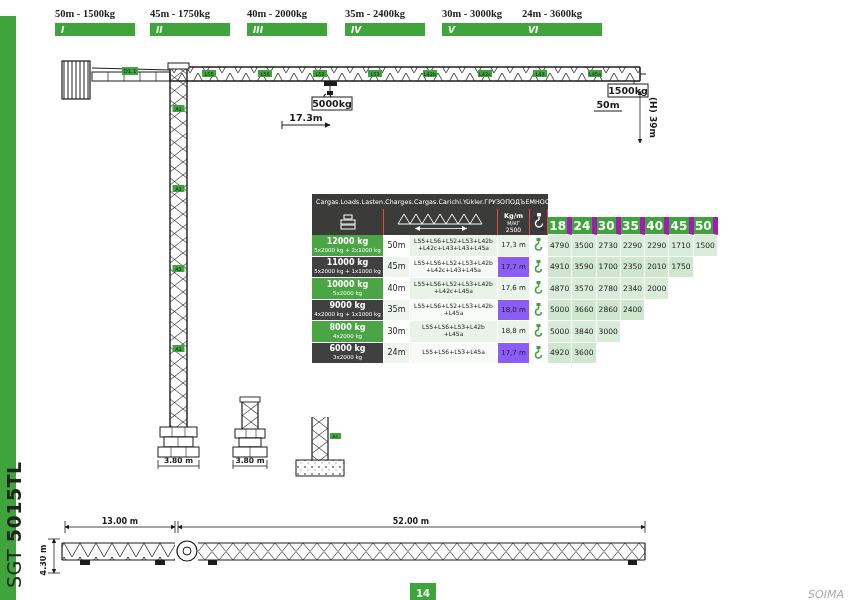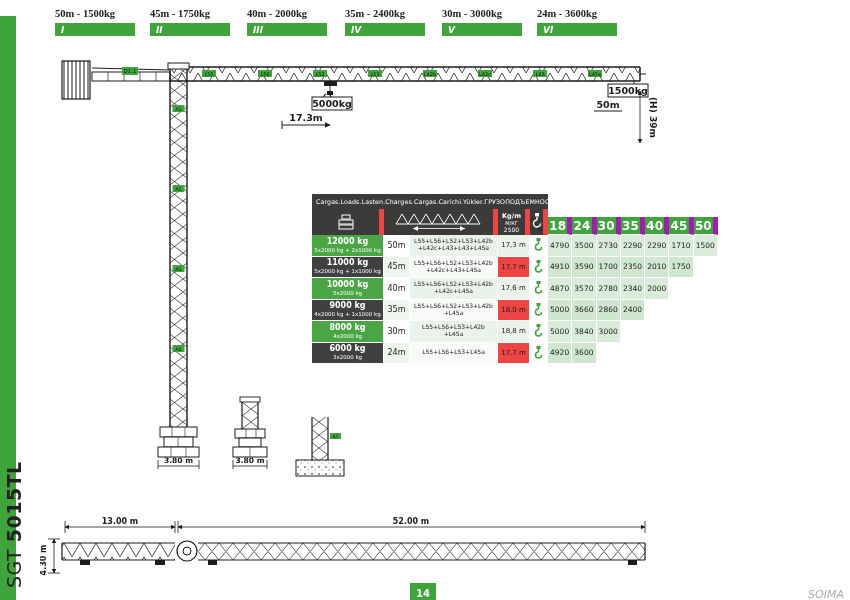--- a/index.html
+++ b/index.html
@@ -6,51 +6,51 @@
   html,body{margin:0;padding:0;}
   body{width:850px;height:600px;position:relative;background:#fff;overflow:hidden;
        font-family:"DejaVu Sans","Liberation Sans",sans-serif;color:#222;}
   .green-strip{position:absolute;left:0;top:16px;width:16px;height:584px;background:var(--green);}
   .model-label{position:absolute;left:3px;top:588px;transform:rotate(-90deg);transform-origin:0 0;
        font-size:19px;color:#222;white-space:nowrap;letter-spacing:.5px;}
   .model-label .bold{font-weight:bold;}
 
   
   .section{position:absolute;top:8px;width:86px;}
-  .s0{left:55px}.s1{left:150px}.s2{left:247px}.s3{left:345px}.s4{left:442px}.s5{left:537px}
+  .s0{left:55px}.s1{left:150px}.s2{left:247px}.s3{left:345px}.s4{left:442px}.s5{left:522px}
   .section .range{font-size:10.5px;font-weight:bold;white-space:nowrap;font-family:Liberation Serif, serif;}
   .section .bar{margin-top:4px;height:13px;width:80px;background:var(--green);color:#fff;
        font-size:9px;font-weight:bold;font-style:italic;display:flex;align-items:center;padding-left:6px;box-sizing:border-box;}
 
   .crane-svg{position:absolute;left:30px;top:45px;width:700px;height:440px;}
   .transport-svg{position:absolute;left:40px;top:515px;width:630px;height:75px;}
   svg text{font-family:"DejaVu Sans","Liberation Sans",sans-serif;fill:#1a1a1a;}
 
   
   .load-table{position:absolute;left:312px;top:194px;width:406px;}
   .thead{display:grid;grid-template-columns:72px 26px 88px 32px 18px repeat(7,24.28px);grid-template-rows:15px 26px;}
   .title-bar{grid-column:1/6;grid-row:1;background:var(--dark);color:#fff;font-size:6.3px;letter-spacing:.1px;
        display:flex;align-items:center;padding-left:4px;white-space:nowrap;overflow:hidden;}
-  .hcell{background:var(--dark);grid-row:2;display:flex;align-items:center;justify-content:center;border-right:5px solid #ef4444;}
+  .hcell{background:var(--dark);grid-row:2;display:flex;align-items:center;justify-content:center;border-right:1px solid #ef4444;}
   .h-cw{grid-column:1}.h-truss{grid-column:2/4;flex-direction:column}.h-kgm{grid-column:4;flex-direction:column}.h-hook{grid-column:5}
   .h-kgm .l1{font-size:6.5px;font-weight:bold;color:#fff}.h-kgm .l2{font-size:5px;color:#fff}.h-kgm .l3{font-size:6px;color:#fff}
   .h-rad{grid-row:2;align-self:end;height:17px;background:var(--green);color:#fff;font-weight:bold;font-size:12px;
        display:flex;align-items:center;justify-content:center;border-right:5px solid #a21caf;border-bottom:1px solid #fff;}
   .tbody{display:grid;grid-auto-rows:21.5px;}
   .trow{display:grid;grid-template-columns:72px 26px 88px 32px 18px repeat(7,24.28px);}
   .c{display:flex;align-items:center;justify-content:center;border-right:1px solid #fff;border-bottom:1px solid #fff;overflow:hidden;}
   .ballast{flex-direction:column;background:#4aa545;color:#fff;line-height:1.1;text-align:right;}
   .trow.even .ballast{background:#404040;}
   .b1{font-size:8px;font-weight:bold}.b2{font-size:5.5px}
   .jib{font-size:8px;background:#fff;}
   .trow.even .jib{background:#eef5ee;}
   .combo{font-size:6px;background:#e9f3e9;text-align:center;padding:0 2px;line-height:1.15;}
   .trow.even .combo{background:#f7faf7;}
   .kgm{font-size:7px;background:#e9f3e9;}
-  .trow.even .kgm{background:#ef4444;}
+  .trow.even .kgm{background:#8b5cf6;}
   .hookc{background:#fff;}
   .num{font-size:7.5px;}
   .num.val{background:#d9ecd9;}
   .trow.even .num.val{background:#cfe6cf;}
   .num.blank{background:transparent;border-right:none;border-bottom:none;}
 
   .page-num{position:absolute;left:410px;top:583px;width:26px;height:20px;background:var(--green);color:#fff;
        font-size:10px;font-weight:bold;display:flex;align-items:center;justify-content:center;}
   .logo{position:absolute;right:6px;top:588px;font-size:11px;color:#aaa;font-style:italic;}
 </style>

